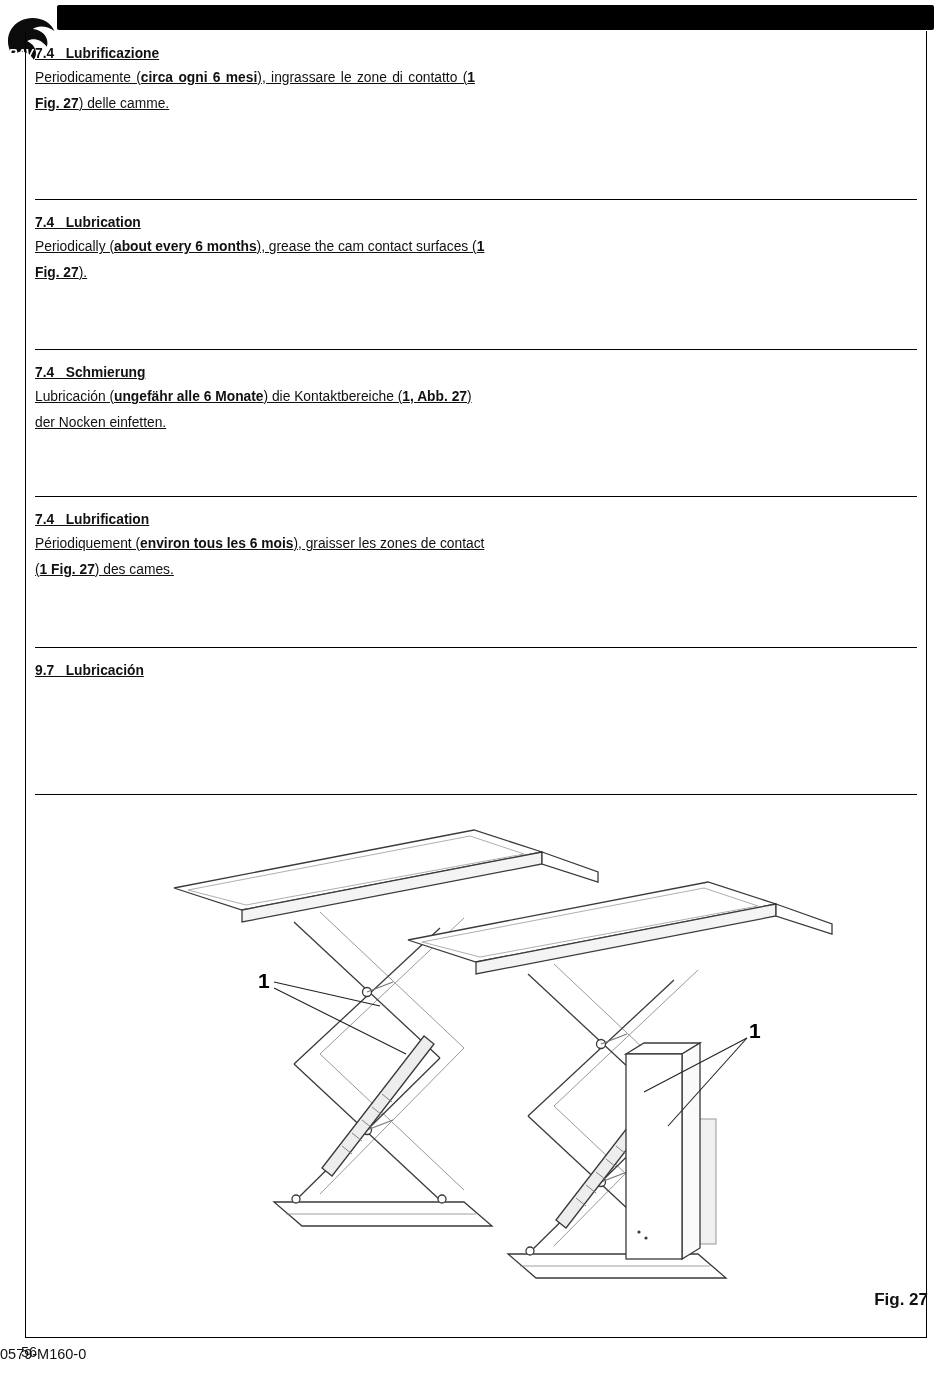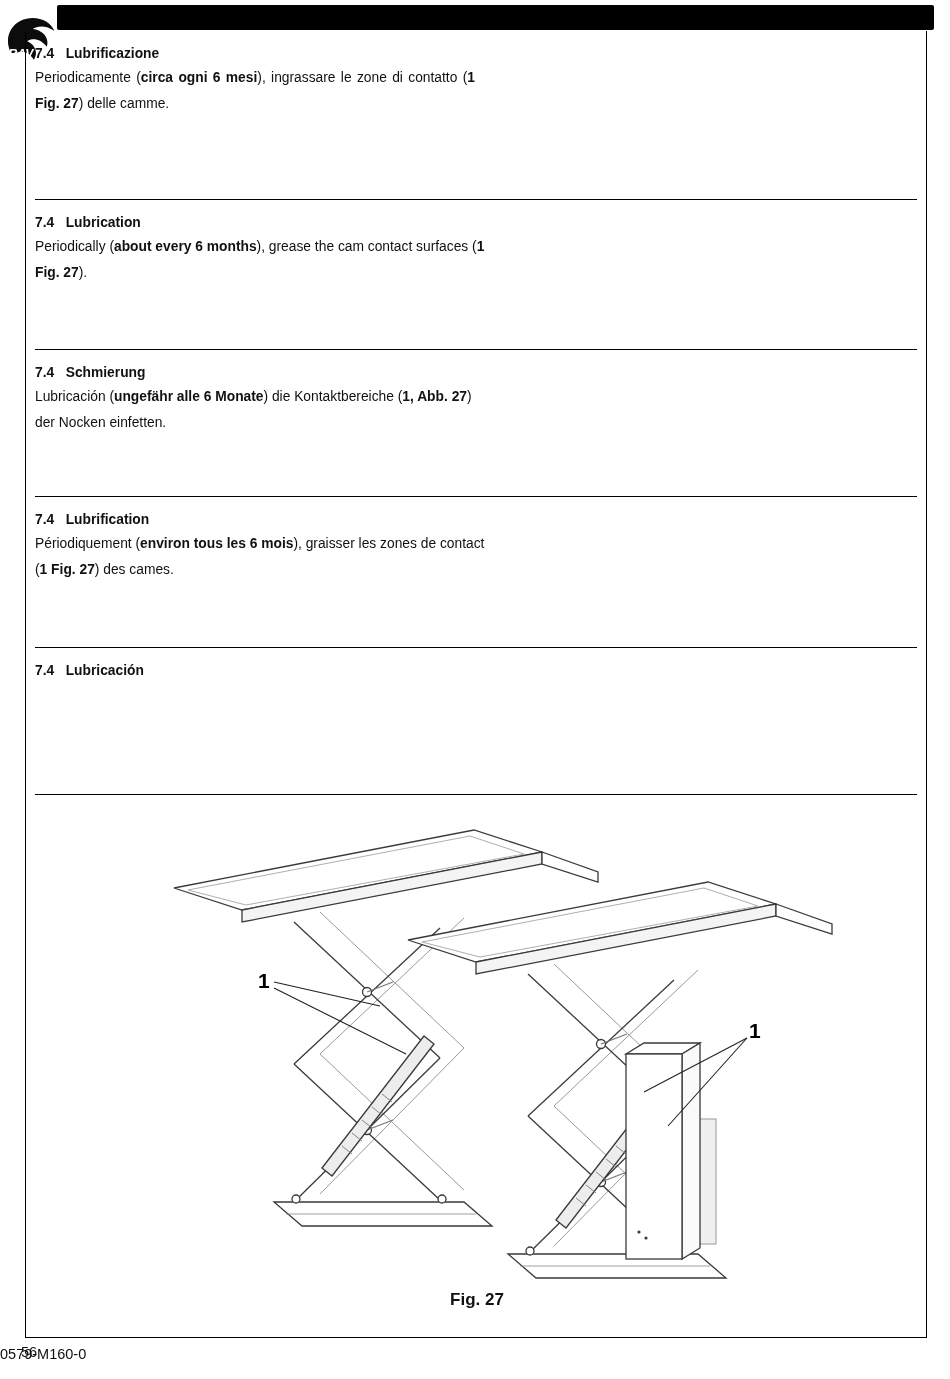--- a/index.html
+++ b/index.html
@@ -8,30 +8,31 @@
     width:950px; height:1379px; position:relative; overflow:hidden;
     font-family:"Liberation Sans", sans-serif; color:#111;
   }
   .logo { position:absolute; left:2px; top:16px; width:56px; height:56px; }
   .topbar { position:absolute; left:57px; top:5px; width:877px; height:25px;
     background:#000; border-radius:2px; }
   .content {
     position:absolute; left:25px; top:31px; width:902px; height:1307px;
     border-left:1.5px solid #000; border-right:1.5px solid #000;
     border-bottom:1.5px solid #000;
+    text-decoration:underline;
   }
   .section { margin:0 9px; border-bottom:1px solid #000; padding-top:15px; }
   .s1{height:169px} .s2{height:150px} .s3{height:147px} .s4{height:151px} .s5{height:147px}
   .sec-heading { font-size:13.8px; font-weight:bold; white-space:pre; margin-bottom:4px; }
   .sec-text { font-size:13.8px; line-height:26px; width:458px; }
   .sec-text.just { text-align:justify; width:440px; }
   .b { font-weight:bold; }
   .figure { position:absolute; left:0; top:765px; width:902px; height:542px; }
   .fig-svg { position:absolute; left:140px; top:8px; }
-  .fig-caption { position:absolute; left:0; right:0; top:494px; text-align:center;
+  .fig-caption { position:absolute; left:0; right:0; top:494px; text-align:right;
     font-size:17px; font-weight:bold; }
   .page-number { position:absolute; left:21px; top:1344px; font-size:14.5px; }
   .doc-code { position:absolute; left:0; right:0; top:1346px; text-align:left; font-size:14.5px; }
   svg text.callout { font-size:21px; font-weight:bold; fill:#000; font-family:"Liberation Sans",sans-serif; }
   svg text.logo-txt { font-size:13px; font-weight:bold; font-style:italic; fill:#fff;
     font-family:"Liberation Sans",sans-serif; }
 </style>
 </head>
 <body>
 
@@ -62,21 +63,21 @@
       <h3 class="sec-heading">7.4   Schmierung</h3>
       <p class="sec-text"><span>Lubricación (</span><span class="b">ungefähr alle 6 Monate</span><span>) die Kontaktbereiche (</span><span class="b">1, Abb. 27</span><span>) der Nocken einfetten.</span></p>
     </section>
 
     <section class="section s4">
       <h3 class="sec-heading">7.4   Lubrification</h3>
       <p class="sec-text"><span>Périodiquement (</span><span class="b">environ tous les 6 mois</span><span>), graisser les zones de contact (</span><span class="b">1 Fig. 27</span><span>) des cames.</span></p>
     </section>
 
     <section class="section s5">
-      <h3 class="sec-heading">7.4   Lubricación</h3>
+      <h3 class="sec-heading">9.7   Lubricación</h3>
     </section>
 
     <div class="figure">
       <svg class="fig-svg" width="740" height="480" viewBox="0 0 740 480">
         <defs>
           <g id="lift" stroke="#3a3a3a" stroke-width="1.3" fill="none">
 
             <polygon points="0,78 300,20 368,42 68,100" fill="#fff"></polygon>
             <polygon points="14,80 296,26 350,44 72,95" stroke="#9a9a9a" stroke-width="0.8"></polygon>
             <polygon points="68,100 368,42 368,54 68,112" fill="#f4f4f4"></polygon>

